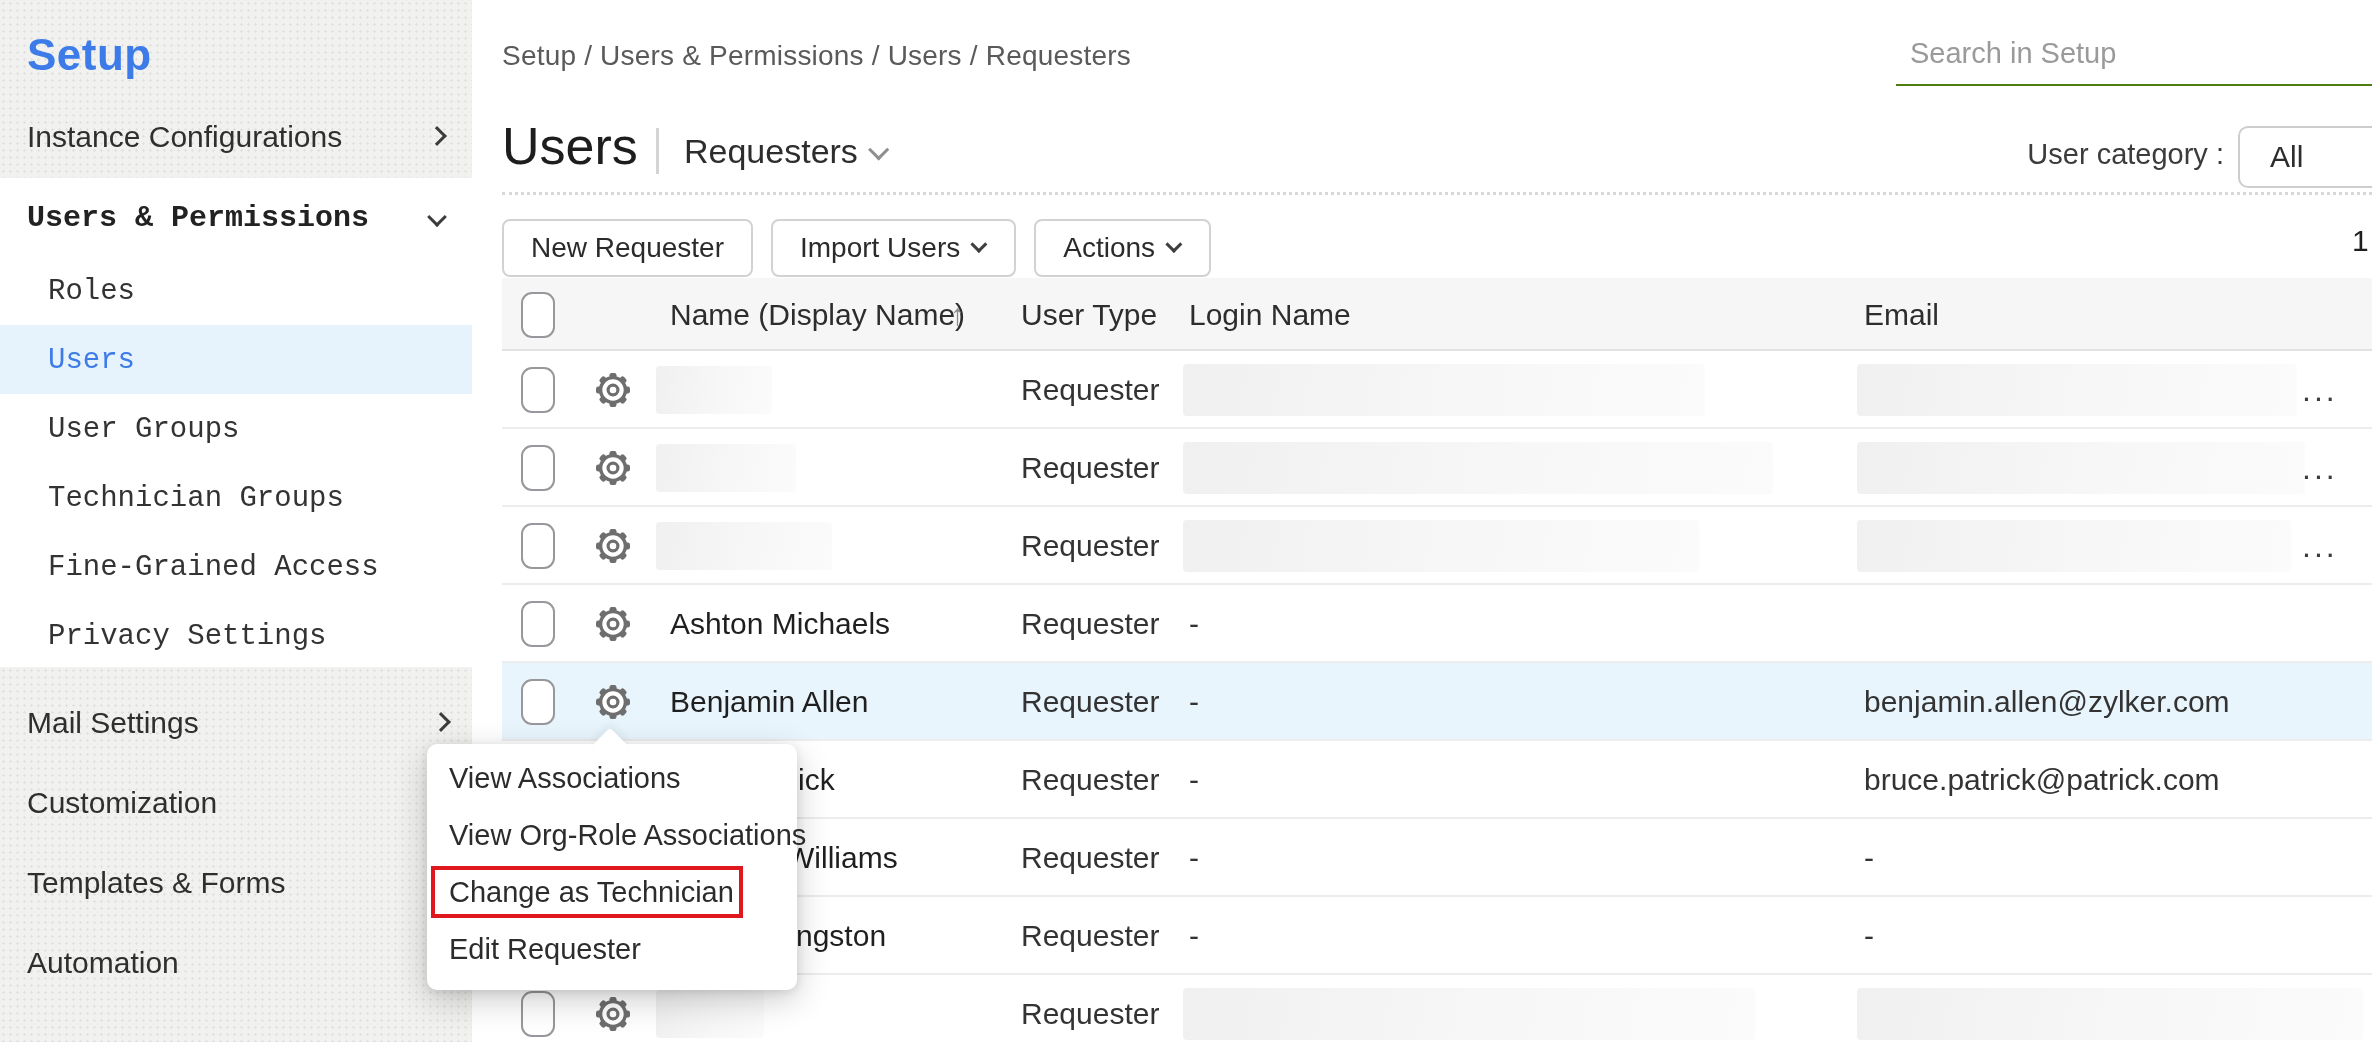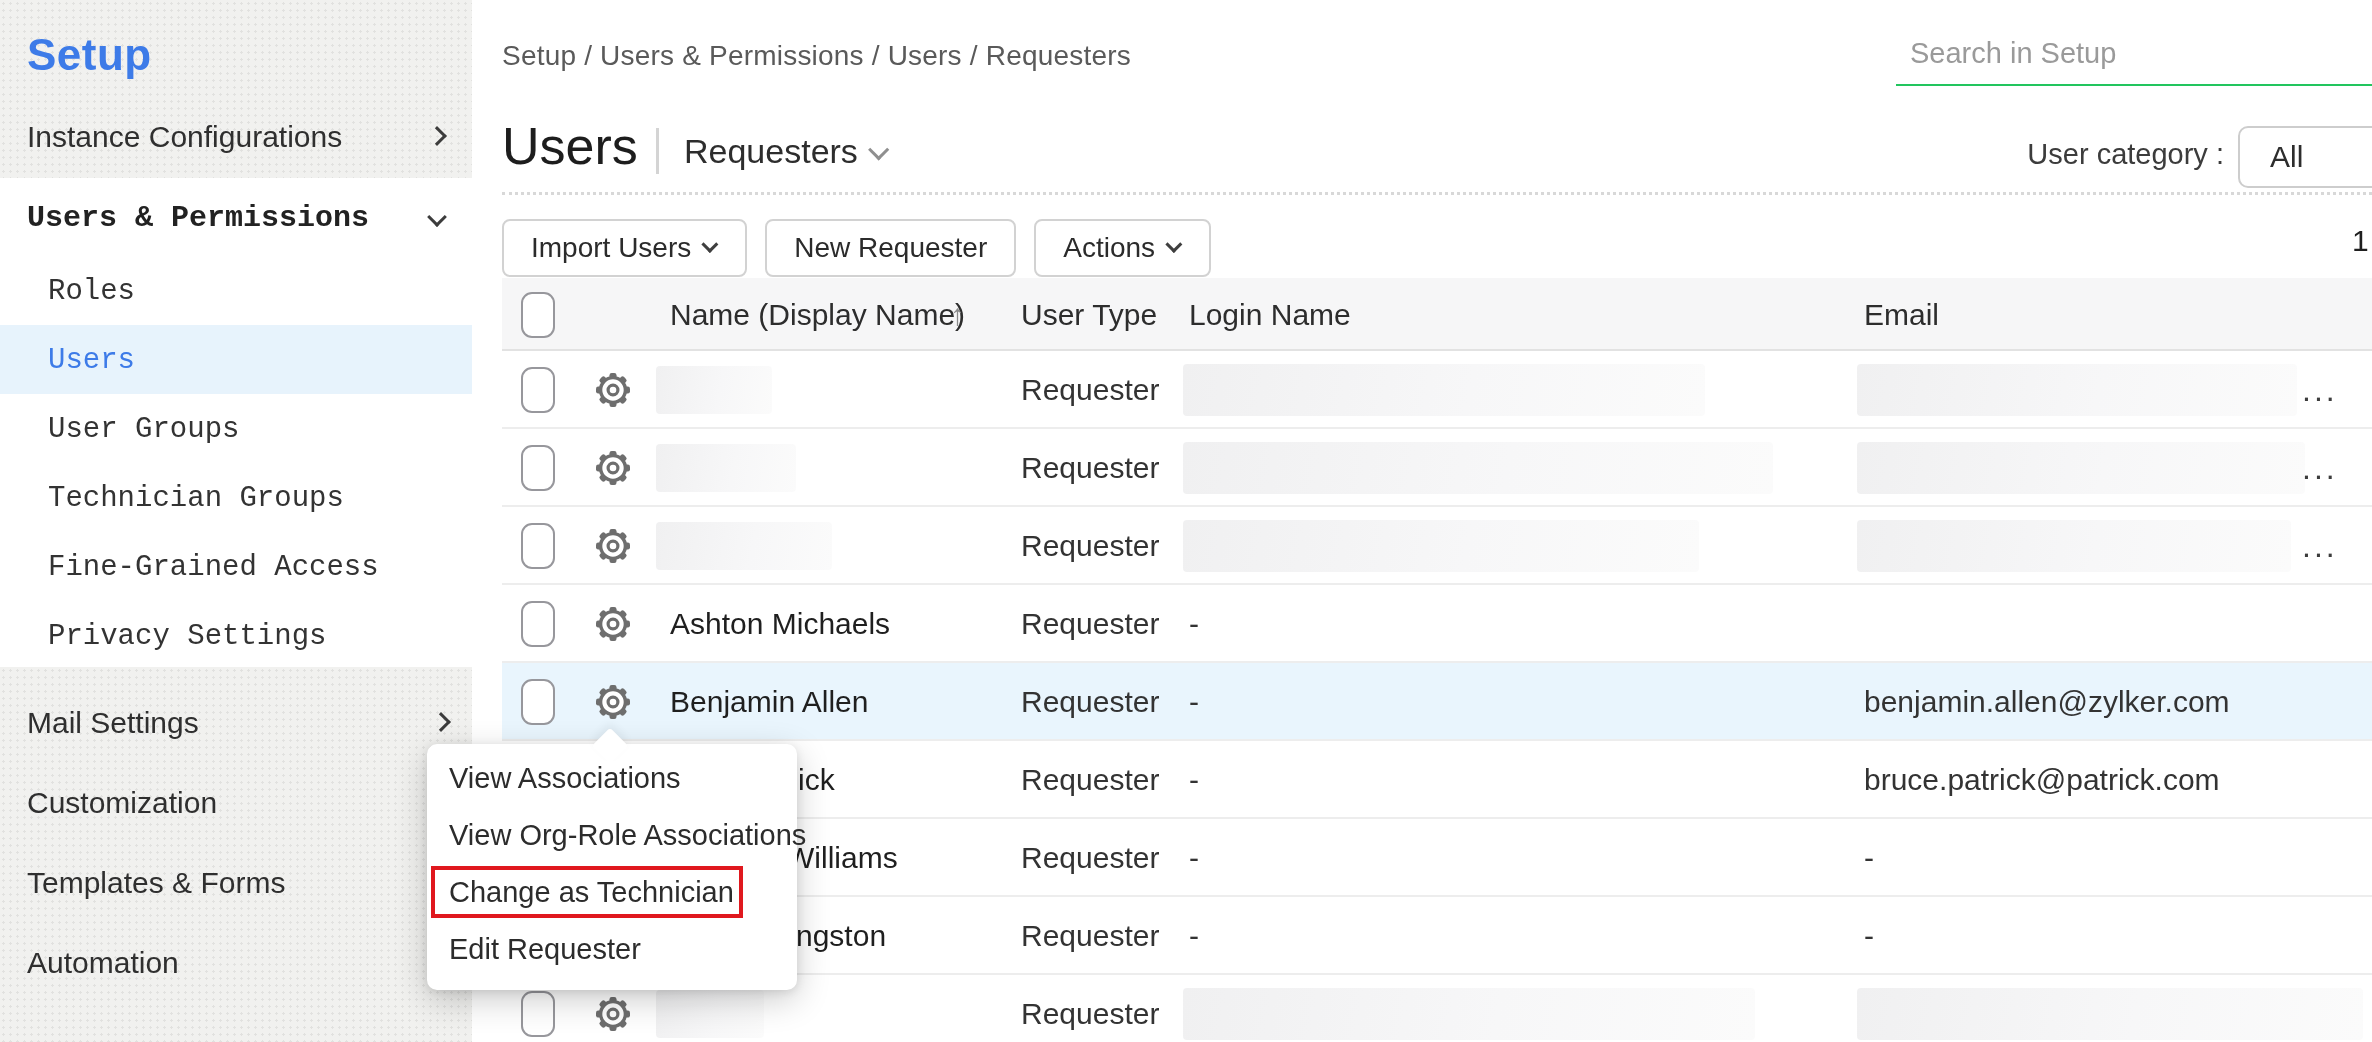--- a/index.html
+++ b/index.html
@@ -31,21 +31,21 @@
 
   .chev { display:inline-block; border:solid #3c3c3c; border-width:0 3px 3px 0; padding:5.5px; }
   .chev.right { transform:rotate(-45deg); }
   .chev.down  { transform:rotate(45deg); }
   .sb-chev { position:absolute; right:28px; top:50%; margin-top:-8px; }
 
   
   .breadcrumb { position:absolute; left:502px; top:40px; font-size:28px; color:#5a5a5a;
                 letter-spacing:0.2px; cursor:pointer; }
   .search-input { position:absolute; left:1896px; top:28px; width:476px; height:58px;
-                  border:none; border-bottom:2px solid #22c55e; outline:none; background:transparent;
+                  border:none; border-bottom:2px solid #4d7c0f; outline:none; background:transparent;
                   font-family:"Liberation Sans",sans-serif; font-size:29px; color:#333; padding:0 0 6px 14px; }
   .search-input::placeholder { color:#9a9a9a; }
   .page-title { position:absolute; left:502px; top:116px; font-size:52px; font-weight:500; color:#1d1d1d; }
   .title-divider { position:absolute; left:656px; top:128px; width:3px; height:46px; background:#d4d4d4; }
   .view-selector { position:absolute; left:684px; top:132px; font-size:34px; color:#2d2d2d; cursor:pointer; }
   .view-selector .chev { border-color:#8f8f8f; padding:6px; margin-left:16px;
                          transform:rotate(45deg) translate(-6px,-2px); }
   .user-cat-label { position:absolute; left:1990px; top:138px; width:234px; text-align:right;
                     font-size:29px; color:#3c3c3c; }
   .user-cat-select { position:absolute; left:2238px; top:126px; width:200px; height:62px;
@@ -164,25 +164,25 @@
   <div class="view-selector">
     <span>Requesters</span><span class="chev down"></span>
   </div>
   <div class="user-cat-label">User category :</div>
   <div class="user-cat-select">
     <span class="val">All</span>
   </div>
   <div class="dotted-sep"></div>
   <div class="toolbar" id="toolbar">
       <button class="btn">
+        <span>New Requester</span>
+      </button>
+      <button class="btn">
         <span>Import Users</span>
         <span class="chev down"></span>
-      </button>
-      <button class="btn">
-        <span>New Requester</span>
       </button>
       <button class="btn">
         <span>Actions</span>
         <span class="chev down"></span>
       </button>
     </div>
   <div class="pagination">1</div>
 
   <div class="thead" id="thead">
       <div class="checkbox" style="top: 14px;"></div>

